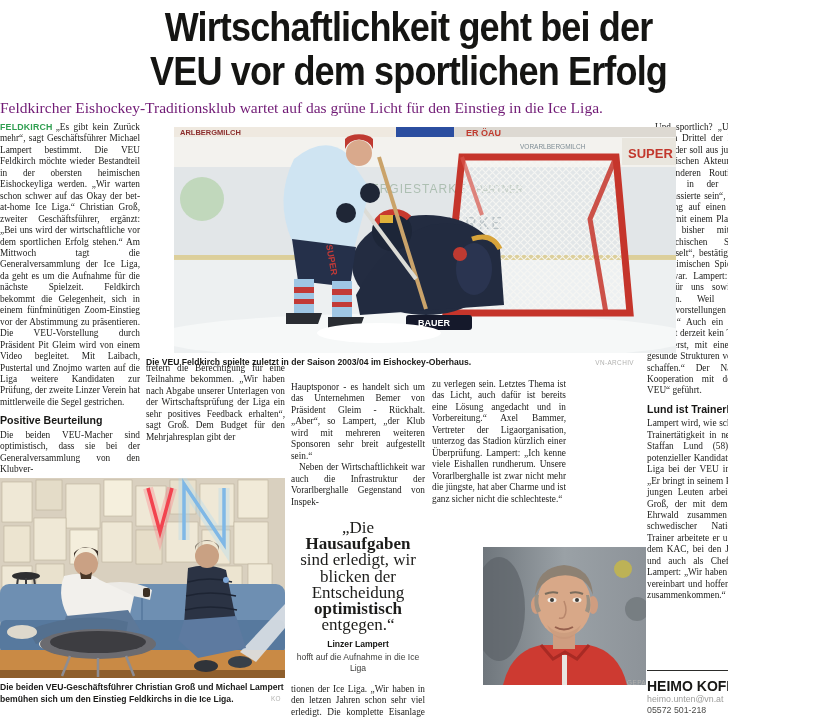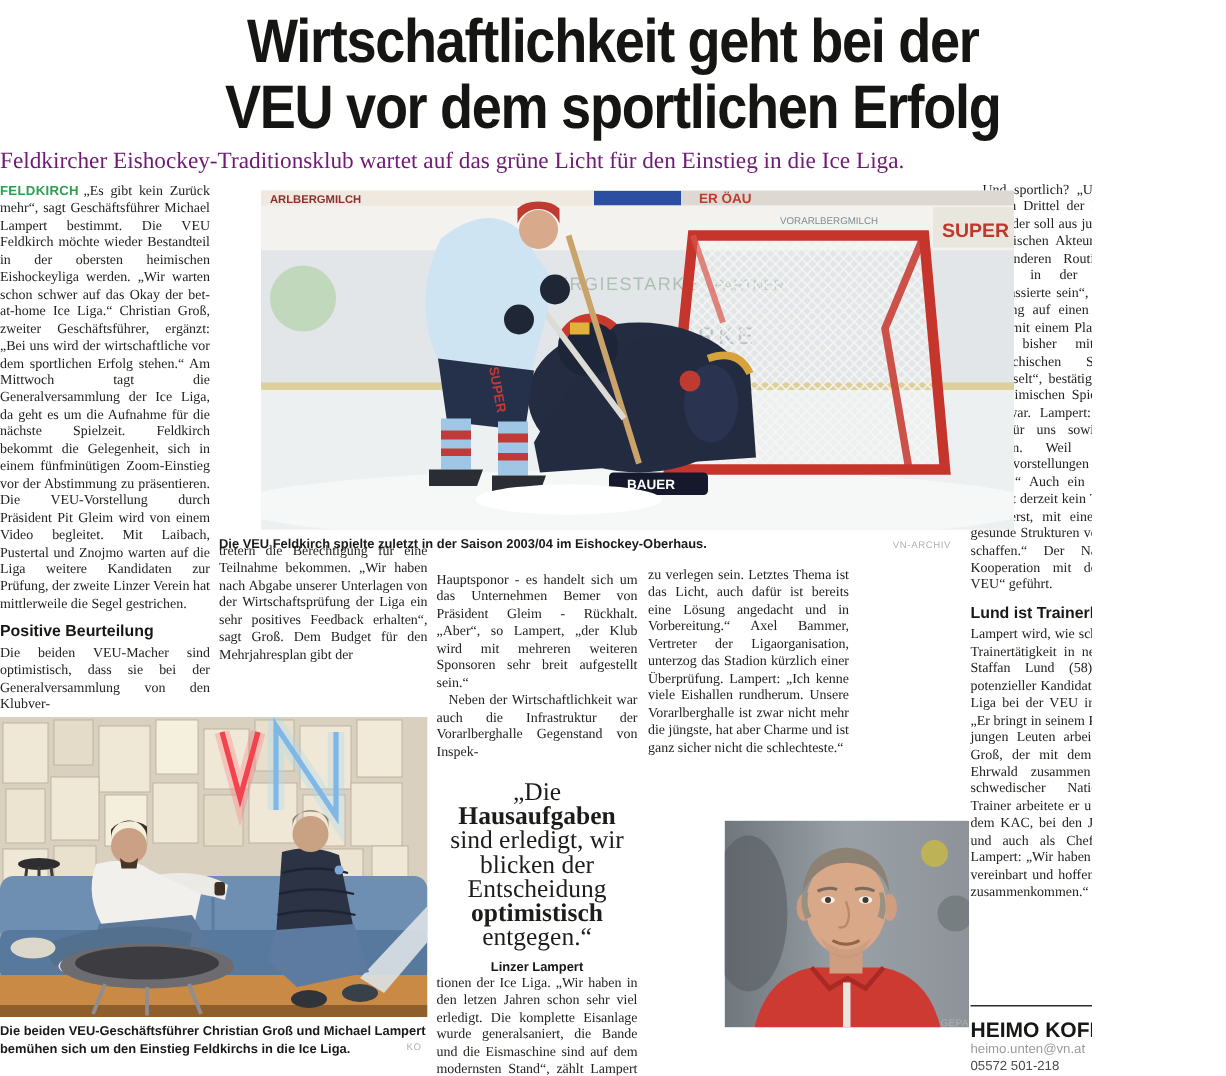--- a/index.html
+++ b/index.html
@@ -68,20 +68,21 @@
     <p>tretern die Berechtigung für eine Teilnahme bekommen. „Wir haben nach Abgabe unserer Unterlagen von der Wirtschaftsprüfung der Liga ein sehr positives Feedback erhalten“, sagt Groß. Dem Budget für den Mehrjahresplan gibt der</p>
   </div>
 
   <div class="col" style="left:291px; top:382px; width:134px;">
     <p>Hauptsponor - es handelt sich um das Unternehmen Bemer von Präsident Gleim - Rückhalt. „Aber“, so Lampert, „der Klub wird mit mehreren weiteren Sponsoren sehr breit aufgestellt sein.“</p>
     <p class="indent">Neben der Wirtschaftlichkeit war auch die Infrastruktur der Vorarlberghalle Gegenstand von Inspek-</p>
     <div class="pullquote">
       <span>„Die </span><b>Hausaufgaben</b><span> sind erledigt, wir blicken der Entscheidung </span><b>optimistisch</b><span> entgegen.“</span>
     </div>
     <div class="pq-name">Linzer Lampert</div>
+    <div class="pq-desc">hofft auf die Aufnahme in die Ice Liga</div>
     <p>tionen der Ice Liga. „Wir haben in den letzen Jahren schon sehr viel erledigt. Die komplette Eisanlage wurde generalsaniert, die Bande und die Eismaschine sind auf dem modernsten Stand“, zählt Lampert auf. Groß ergänzt: „Bei einem Einstieg in die Ice Liga werden noch ein paar Steckdosen und Elektrokabel</p>
   </div>
 
   <div class="col" style="left:432px; top:379px; width:134px;">
     <p>zu verlegen sein. Letztes Thema ist das Licht, auch dafür ist bereits eine Lösung angedacht und in Vorbereitung.“ Axel Bammer, Vertreter der Ligaorganisation, unterzog das Stadion kürzlich einer Überprüfung. Lampert: „Ich kenne viele Eishallen rundherum. Unsere Vorarlberghalle ist zwar nicht mehr die jüngste, hat aber Charme und ist ganz sicher nicht die schlechteste.“</p>
   </div>
 
   <div class="col" style="left:647px; top:122px; width:166px;">
     <p class="indent">Und sportlich? „Unser Budget wird im hinteren Drittel der Liga angesiedelt sein. Der Kader soll aus jungen inländischen und ausländischen Akteuren sowie dem einem oder anderen Routinier bestehen. „Wir werden in der Tabelle nicht der Viertklassierte sein“, macht Lampert wenig Hoffnung auf einen schnellen sportlichen Erfolg mit einem Platz an der Sonne. „Wir haben bisher mit keinem einzigen österreichischen Spieler ein Wort gewechselt“, bestätigt Groß, dass man auf dem heimischen Spielermarkt bisher nicht aktiv war. Lampert: „Ein Nationalspieler wird für uns sowieso nicht in Frage kommen. Weil wir die meisten Gehaltsvorstellungen nicht mitmachen können.“ Auch ein zweites Team in der AHL ist derzeit kein Thema: „Unser Ziel ist es vorerst, mit einer jungen Mannschaft gesunde Strukturen von unten nach oben zu schaffen.“ Der Nachwuchs wird als Kooperation mit dem Namen „Juniors VEU“ geführt.</p>
     <h3 class="subhead">Lund ist Trainerkandidat</h3>

